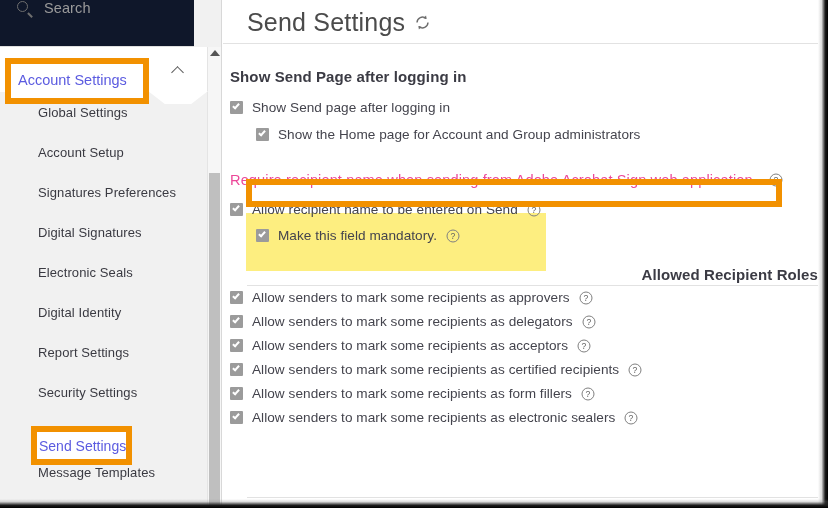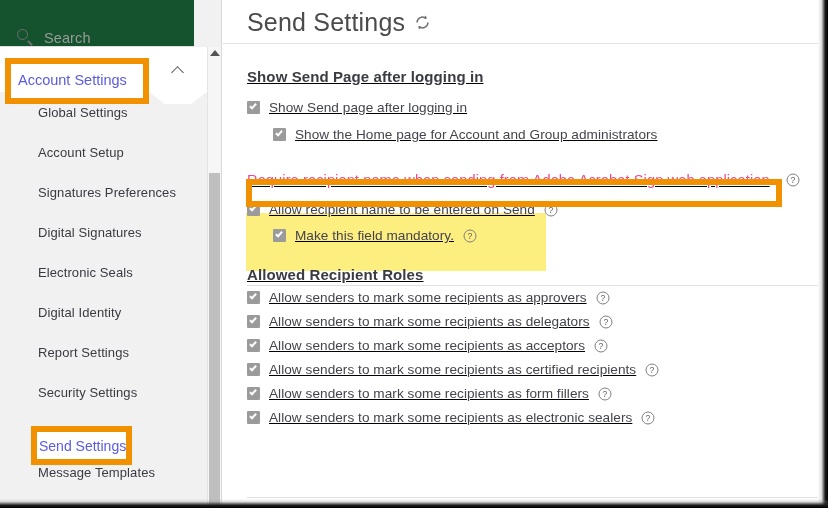--- a/index.html
+++ b/index.html
@@ -55,25 +55,25 @@
     border-right: 1px solid #d8d8d8;
     overflow: hidden;
   }
 
   .search-wrap {
     position: absolute;
     left: 0;
     top: 0;
     width: 194px;
     height: 47px;
-    background: #14532d;
+    background: #0f172a;
     border-bottom: 1px solid #dfdfdf;
     box-sizing: border-box;
     display: flex;
-    align-items: flex-end;
+    align-items: flex-start;
     padding-left: 16px;
   }
   .search-icon {
     width: 18px;
     height: 18px;
     flex: 0 0 18px;
     margin-right: 10px;
     position: relative;
   }
   .search-icon::before {
@@ -276,22 +276,21 @@
   }
 
   .title-divider {
     margin-top: 7px;
     height: 1px;
     background: #e2e2e2;
     width: 595px;
   }
 
   .section {
-    padding: 0 0 0 24px;
-    text-decoration: underline;
+    padding: 0 0 0 7px;
   }
   .section-title {
     font-size: 15px;
     font-weight: 700;
     color: #3b3b44;
     letter-spacing: .1px;
   }
 
   .opt-row {
     display: flex;
@@ -488,21 +487,21 @@
           <svg viewBox="0 0 14 14" width="14" height="14" aria-hidden="true">
             <circle cx="7" cy="7" r="6" fill="none" stroke="#808080" stroke-width="1"></circle>
             <text x="7" y="10.3" font-size="8.6" fill="#5d5d5d" text-anchor="middle" font-family="'Liberation Sans', sans-serif">?</text>
           </svg>
         </span>
       </div>
     </div>
 
     <div class="mid-divider" style="left:24px; top:285px; width:571px;"></div>
 
-    <div class="section layer" style="margin-top:23px;">
+    <div class="section layer" style="margin-top:23px;text-align:right;">
       <div class="section-title">Allowed Recipient Roles</div>
       <div id="roles-list" style="margin-top:7px;">
           <div class="opt-row" style="margin-top: 0px;">
             <span class="cbx"></span>
             <span class="opt-label">Allow senders to mark some recipients as approvers</span>
             <span class="help-icon"><svg viewBox="0 0 14 14" width="14" height="14" aria-hidden="true">
                 <circle cx="7" cy="7" r="6" fill="none" stroke="#808080" stroke-width="1"></circle>
                 <text x="7" y="10.3" font-size="8.6" fill="#5d5d5d" text-anchor="middle" font-family="'Liberation Sans', sans-serif">?</text>
               </svg></span>
           </div>

